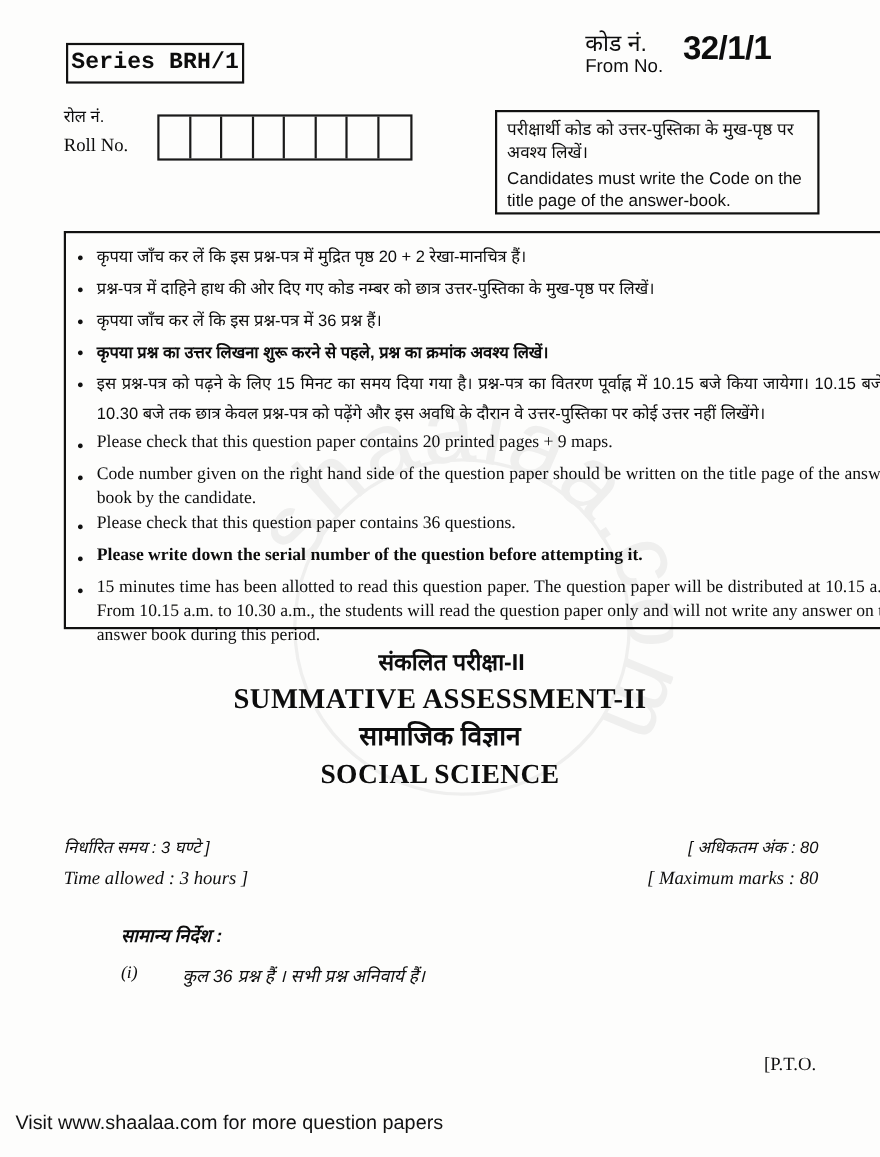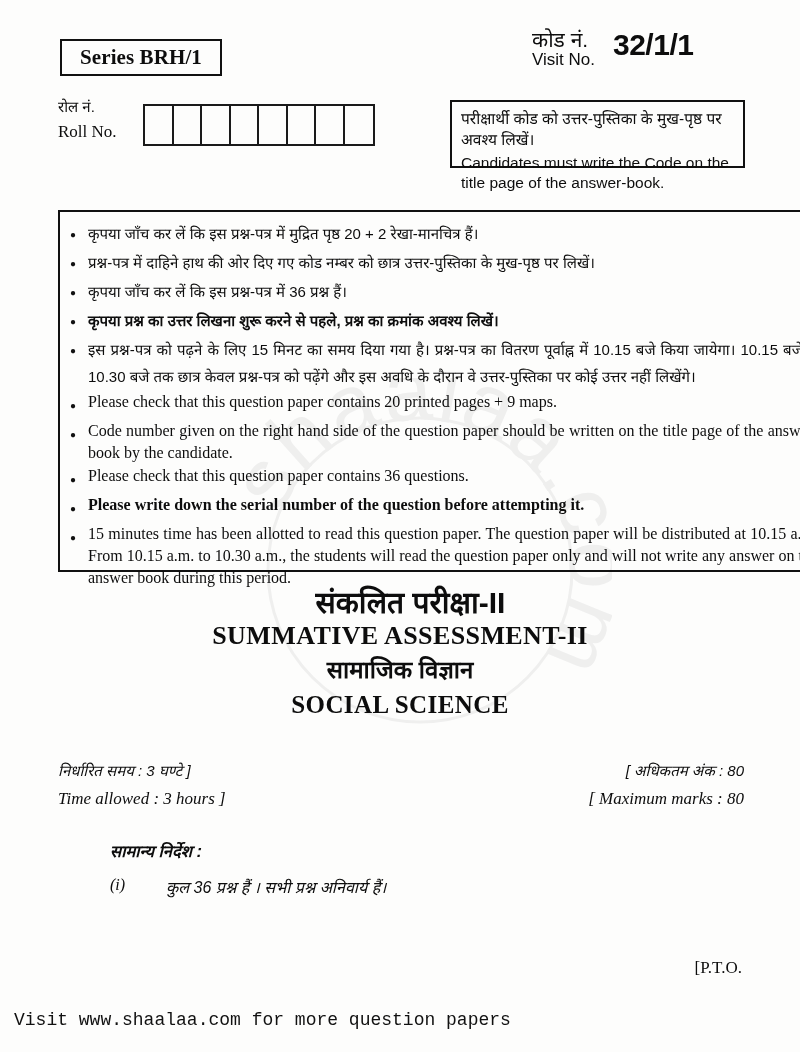--- a/index.html
+++ b/index.html
@@ -43,21 +43,21 @@
     width: 162px;
     height: 37px;
     border: 2px solid #111;
     box-sizing: border-box;
     display: flex;
     align-items: center;
     justify-content: center;
     z-index: 3;
   }
   .series-box span {
-    font-family: Liberation Serif, serif;
+    font-family: Liberation Mono, monospace;
     font-weight: bold;
     font-size: 21px;
     letter-spacing: 0.1px;
   }
 
   
   .rollno-labels {
     position: absolute;
     left: 58px;
     top: 96px;
@@ -125,21 +125,21 @@
     line-height: 34px;
     margin-left: 18px;
     letter-spacing: -0.5px;
   }
 
   .code-box {
     position: absolute;
     left: 450px;
     top: 100px;
     width: 295px;
-    height: 68px;
+    height: 95px;
     border: 2px solid #111;
     box-sizing: border-box;
     padding: 6px 8px 4px 9px;
     z-index: 3;
     background: transparent;
   }
   .code-box .hi {
     font-family: "Liberation Sans", "DejaVu Sans", sans-serif;
     font-size: 15.5px;
     line-height: 21px;
@@ -207,21 +207,21 @@
     position: absolute;
     left: 0;
     right: 0;
     top: 586px;
     text-align: center;
     z-index: 2;
   }
   .titles .t-hi {
     font-family: "Liberation Sans", "DejaVu Sans", sans-serif;
     font-weight: bold;
-    font-size: 30px;
+    font-size: 21px;
     line-height: 33px;
     display: block;
     padding-left: 21px;
   }
   .titles .t-en {
     font-family: "Liberation Serif", "DejaVu Serif", serif;
     font-weight: bold;
     font-size: 26px;
     line-height: 33px;
     display: block;
@@ -308,21 +308,21 @@
     font-family: "Liberation Serif", "DejaVu Serif", serif;
     font-size: 17px;
     z-index: 2;
   }
 
   
   .footer {
     position: absolute;
     left: 14px;
     top: 1010px;
-    font-family: Liberation Mono, monospace;
+    font-family: Liberation Sans, sans-serif;
     font-size: 18px;
     color: #111;
     z-index: 4;
   }
 </style>
 </head>
 <body>
 
 <div class="page">
 
@@ -353,21 +353,21 @@
     <div class="cell"></div>
     <div class="cell"></div>
     <div class="cell"></div>
     <div class="cell"></div>
     <div class="cell"></div>
   </div>
 
   <div class="code-head">
     <div class="labels">
       <span class="hi">कोड नं.</span>
-      <span class="en">Visit No.</span>
+      <span class="en">From No.</span>
     </div>
     <div class="code-value">32/1/1</div>
   </div>
 
   <div class="code-box">
     <span class="hi">परीक्षार्थी कोड को उत्तर-पुस्तिका के मुख-पृष्ठ पर अवश्य लिखें।</span>
     <span class="en">Candidates must write the Code on the title page of the answer-book.</span>
   </div>
 
   <div class="instructions-box">

